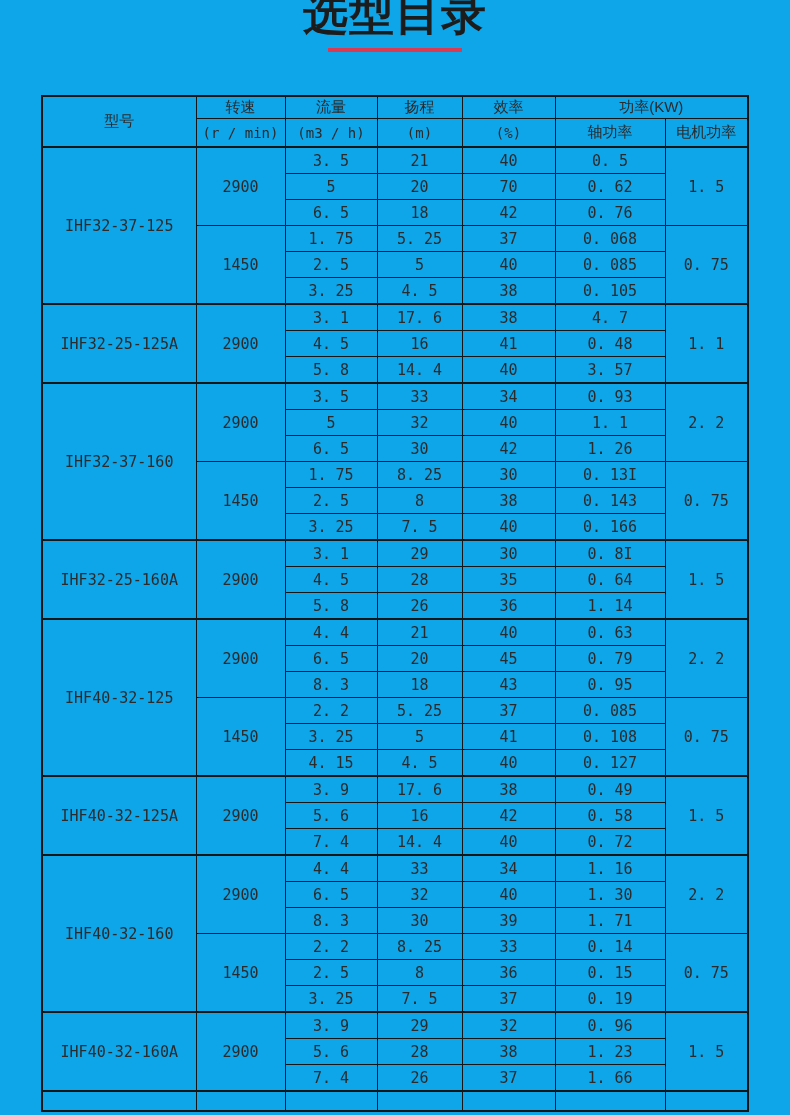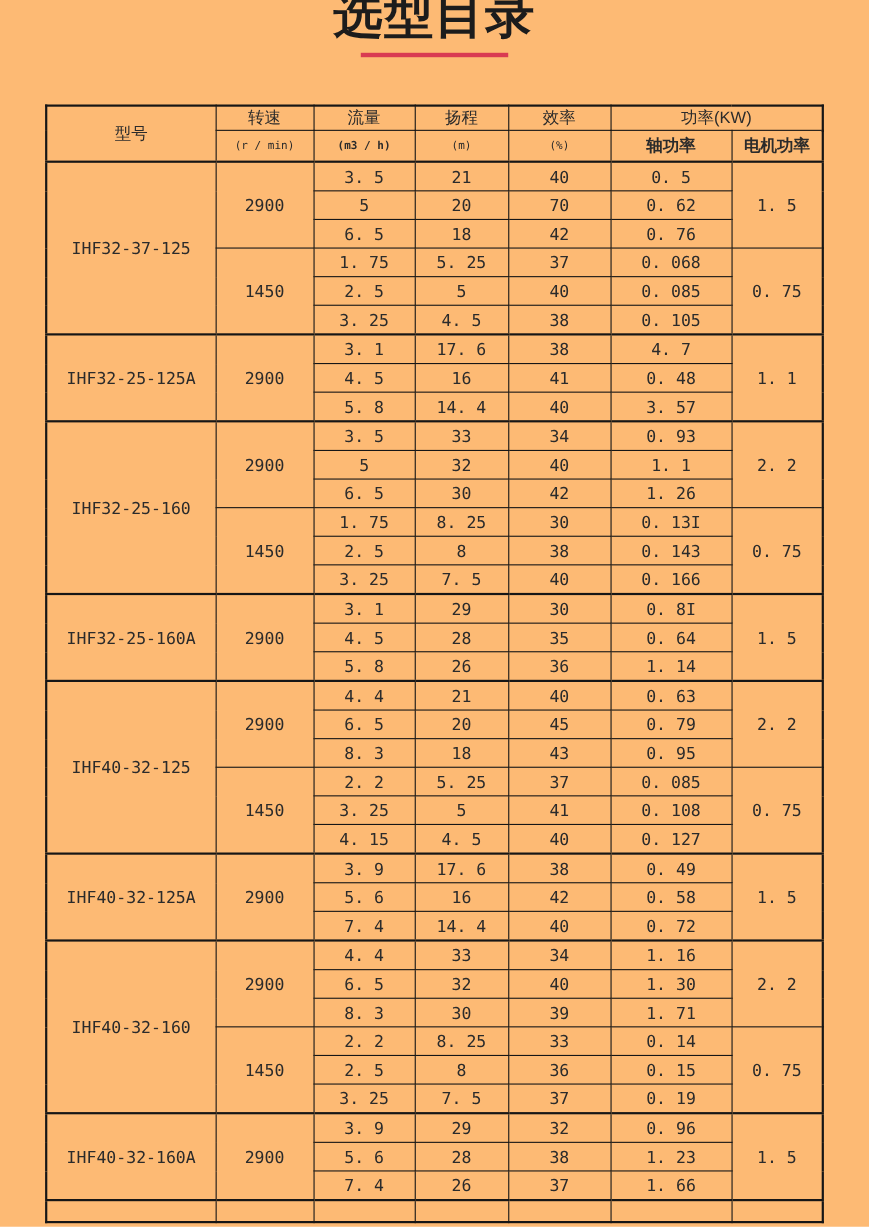--- a/index.html
+++ b/index.html
@@ -1,20 +1,20 @@
 <!DOCTYPE html>
 <html><head>
 <meta charset="utf-8">
 <style>
   html, body { margin: 0; padding: 0; }
   .page {
     position: relative;
     width: 790px;
     height: 1115px;
-    background: #fdba74;
+    background: #0ea5e9;
     overflow: hidden;
     font-family: "Liberation Sans", sans-serif;
     color: #222;
   }
   .title {
     margin-top: -12px;
     font-size: 45px;
     line-height: 52px;
     font-weight: 700;
     text-align: center;
@@ -41,23 +41,23 @@
     text-align: center;
     vertical-align: middle;
     font-weight: normal;
     color: #2b2b2b;
     overflow: hidden;
     white-space: nowrap;
   }
   
   tr.hr-a th { height: 21px; }
   tr.hr-b th { height: 27px; }
-  tr.hr-c th { height: 23px; font-weight: bold; }
+  tr.hr-c th { height: 23px; }
   th.cjk  { font-family: "Liberation Sans", sans-serif; font-size: 15px; }
-  th.unit { font-family: "DejaVu Sans Mono", monospace; font-size: 10px; }
+  th.unit { font-family: "DejaVu Sans Mono", monospace; font-size: 14px; }
   
   tr.data-row td {
     height: 25px;
     font-family: "DejaVu Sans Mono", monospace;
     font-size: 15px;
   }
   td.model-cell { font-size: 15px; letter-spacing: 0; }
   tr.block-start td { border-top: 2px solid #161616; }
   tr.partial-row td { height: 18px; }
 </style>
@@ -158,21 +158,21 @@
       <td>0. 48</td>
     </tr>
     <tr class="data-row">
       <td>5. 8</td>
       <td>14. 4</td>
       <td>40</td>
       <td>3. 57</td>
     </tr>
 
     <tr class="data-row block-start">
-      <td class="model-cell" rowspan="6">IHF32-25-160</td>
+      <td class="model-cell" rowspan="6">IHF32-37-160</td>
       <td rowspan="3">2900</td>
       <td>3. 5</td>
       <td>33</td>
       <td>34</td>
       <td>0. 93</td>
       <td rowspan="3">2. 2</td>
     </tr>
     <tr class="data-row">
       <td>5</td>
       <td>32</td>

